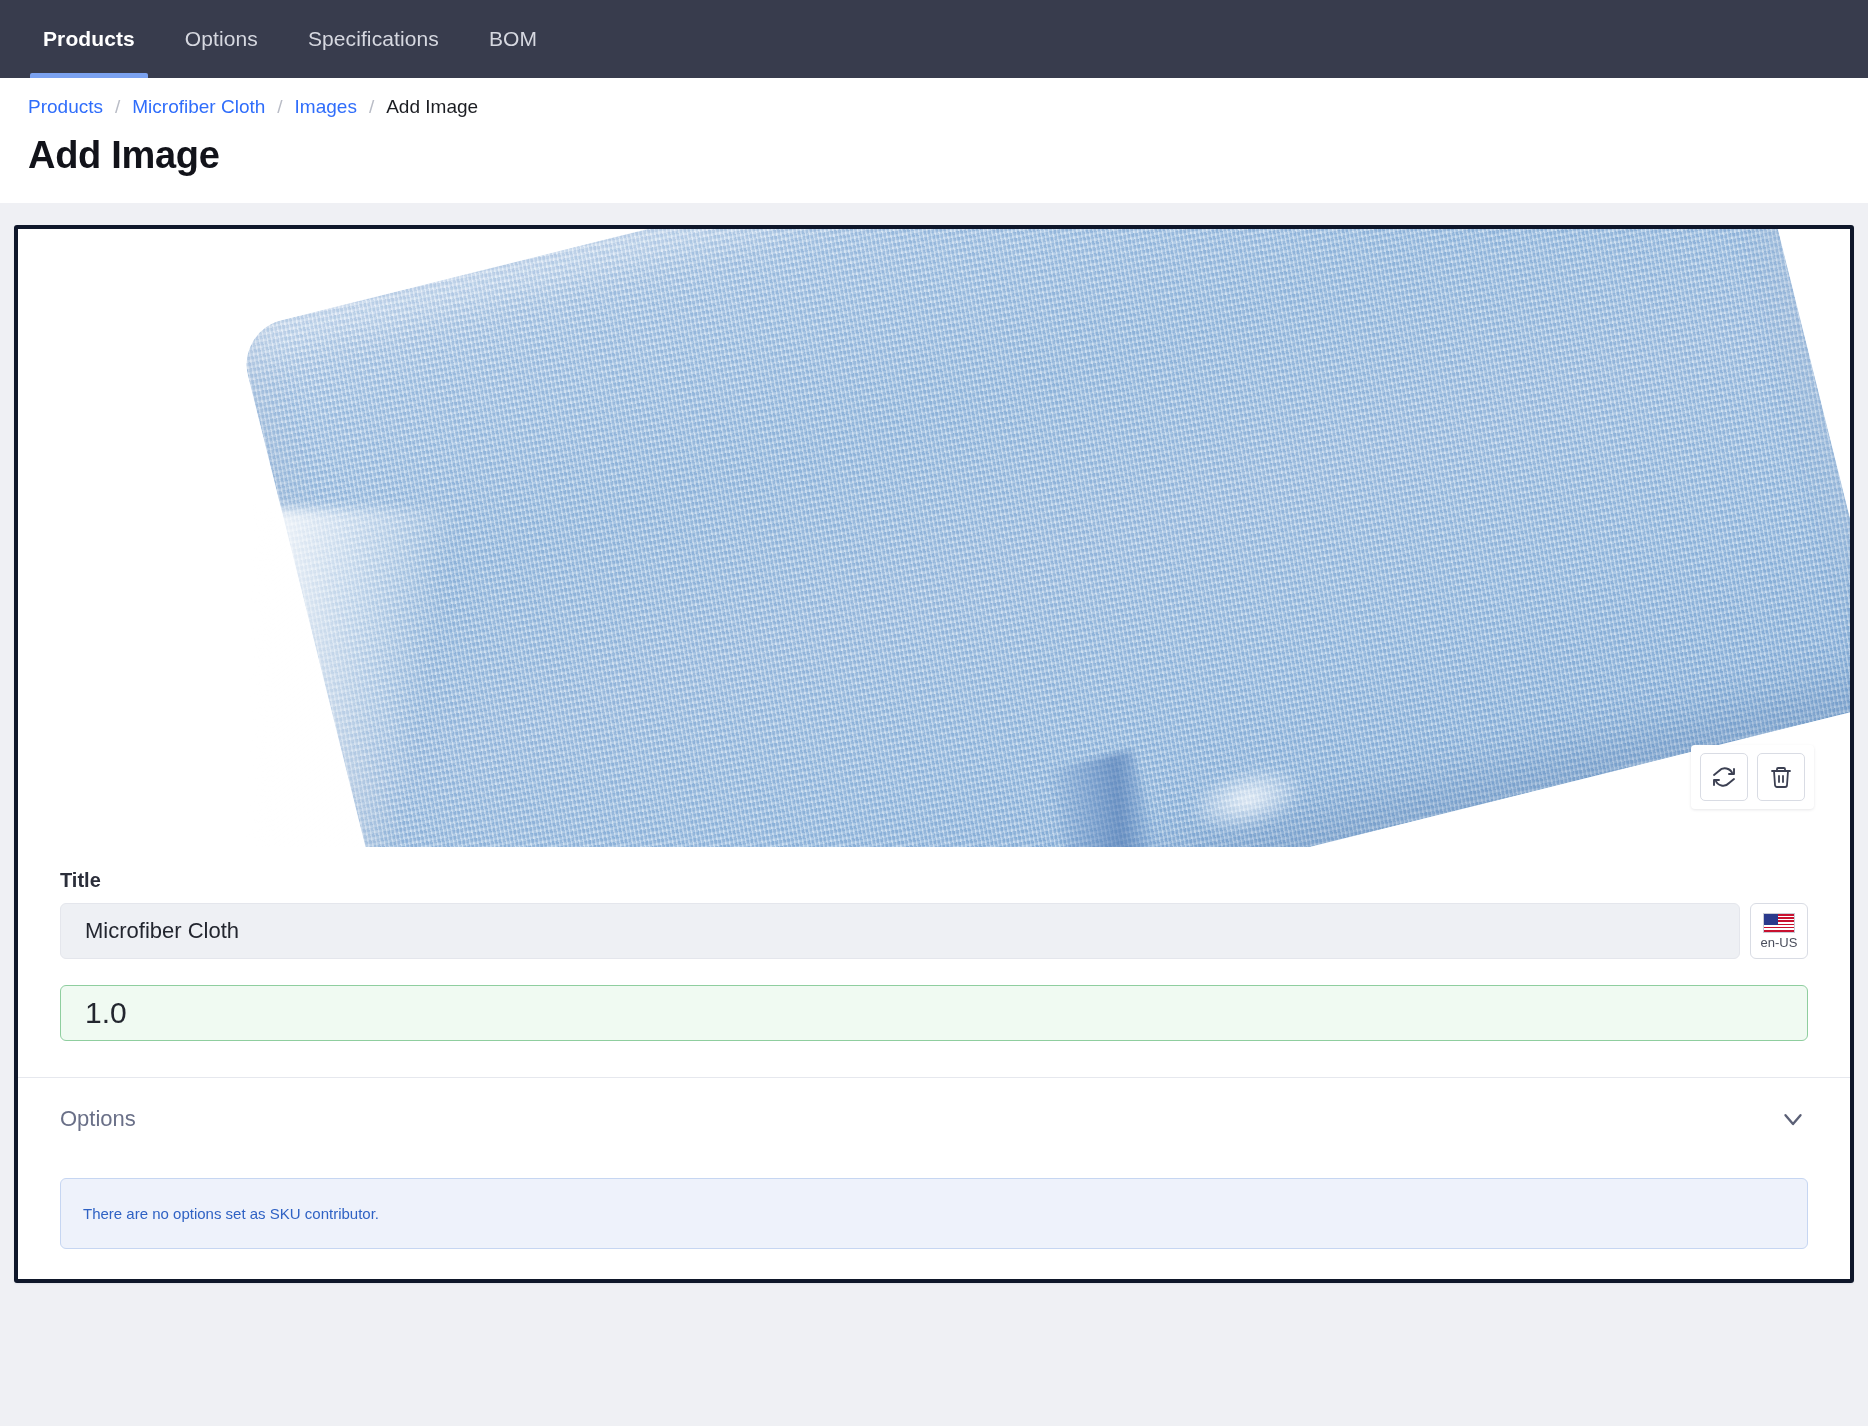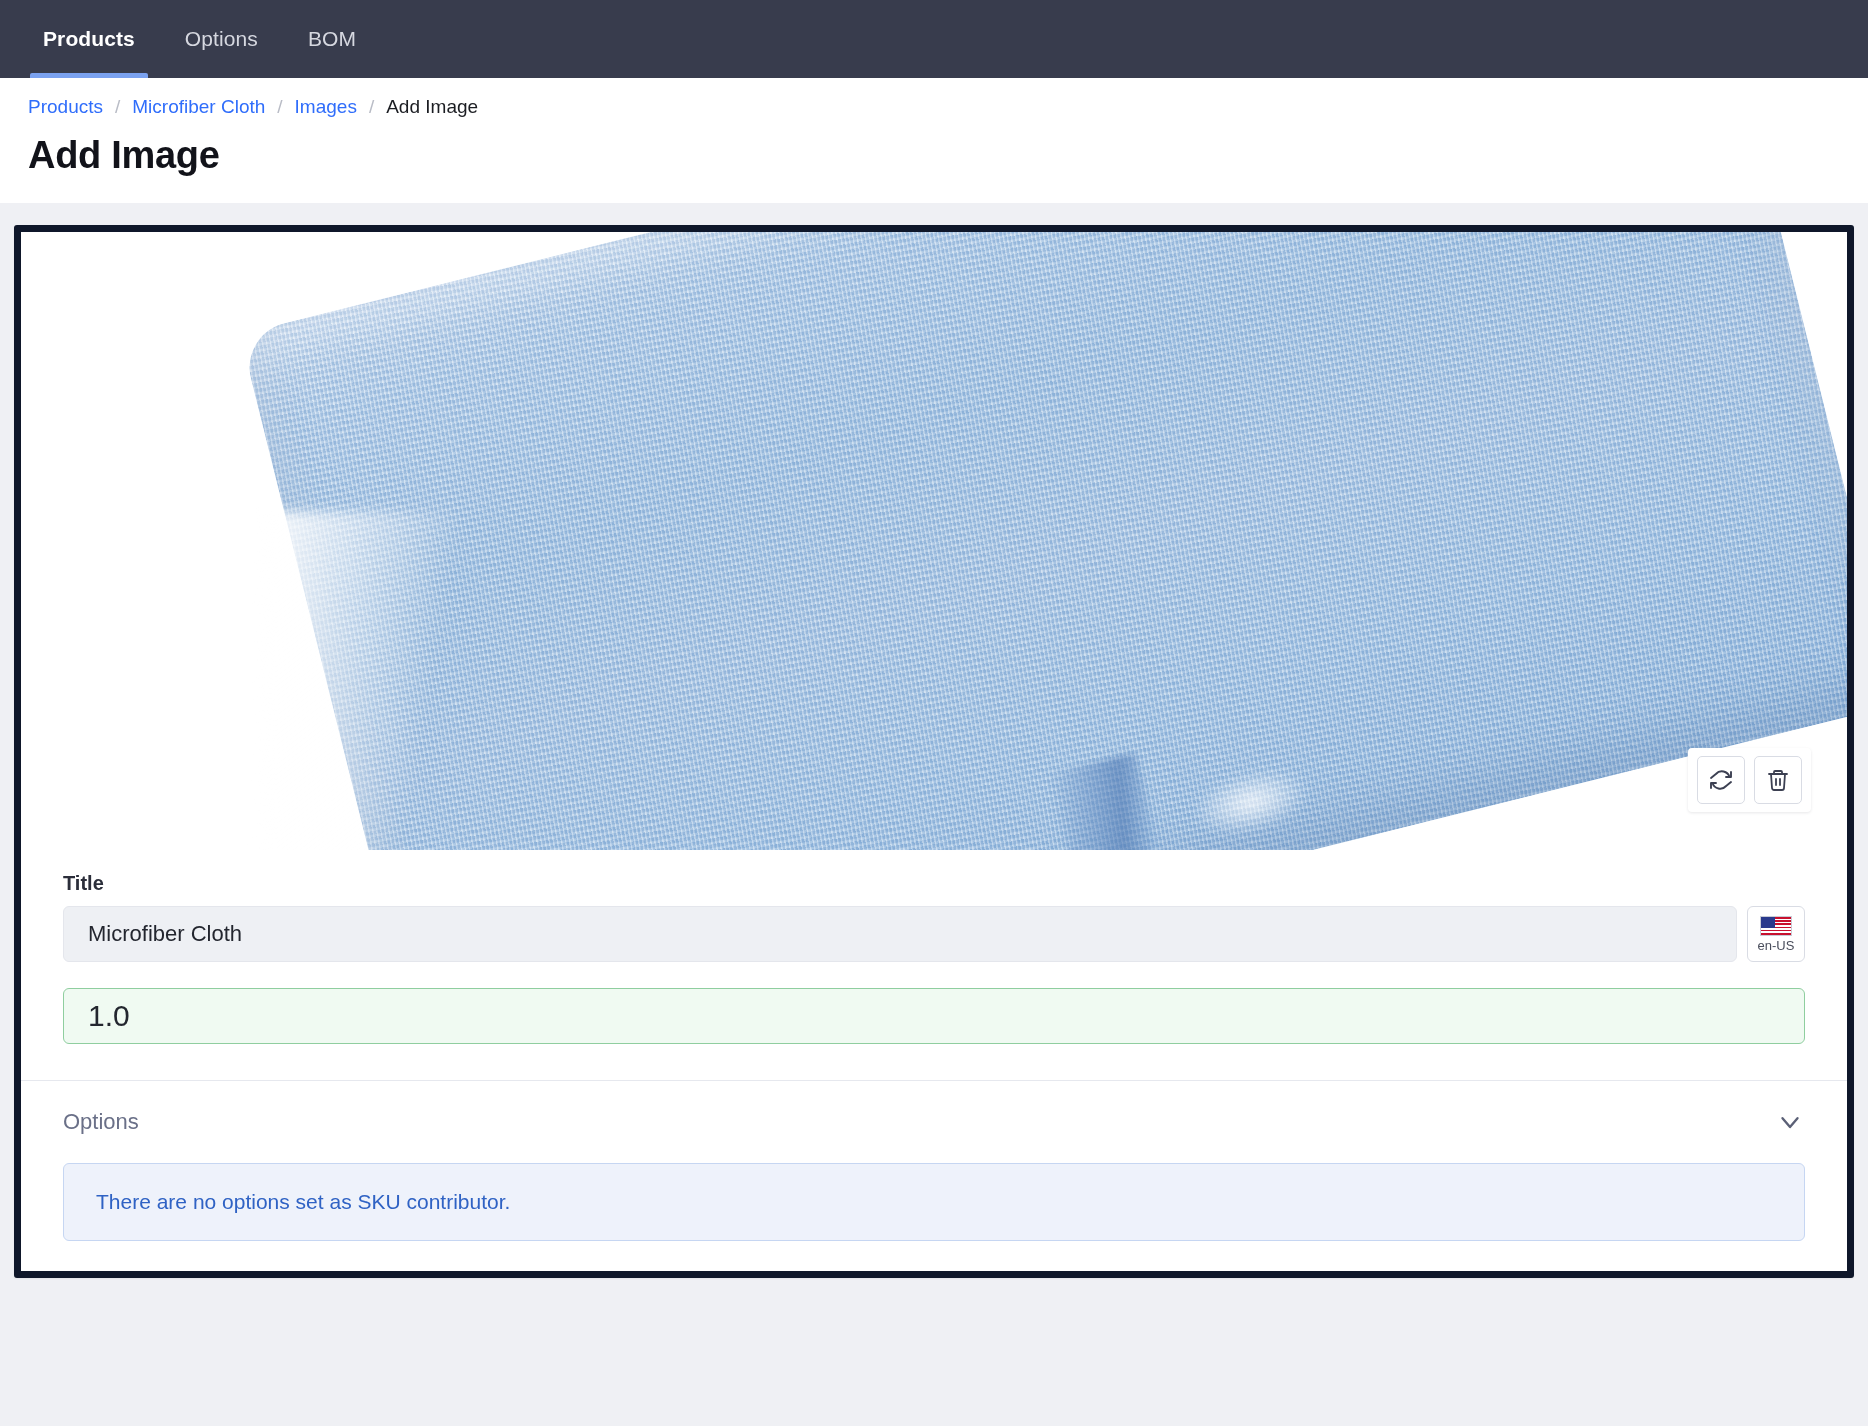--- a/index.html
+++ b/index.html
@@ -82,21 +82,21 @@
   }
 
   
   .page-body {
     padding: 22px 14px 0 14px;
     height: calc(1426px - 78px - 46px - 84px);
   }
 
   .card {
     background: #bef264;
-    border: 7px solid #0f172a;
+    border: 4px solid #0f172a;
     border-radius: 3px;
     box-shadow: 0 1px 2px rgba(30,34,50,.06);
     overflow: hidden;
   }
 
   
   .image-wrap {
     position: relative;
     height: 618px;
     background: #ffffff;
@@ -290,34 +290,38 @@
     color: #6a7088;
   }
   .chev { color: #5b6076; display: flex; }
   .section-body {
     padding: 0 42px 30px 42px;
   }
   .alert-info {
     background: #eef2fb;
     border: 1px solid #c6d6f2;
     border-radius: 6px;
-    padding: 26px 32px;
-    font-size: 21px;
+    padding: 26px 22px;
+    font-size: 15px;
     color: #2f62c4;
+    margin-top: 18px;
   }
 </style>
 </head>
 <body>
 
 <div class="navbar">
   <div class="nav-item active">
     <span>Products</span>
   </div>
   <div class="nav-item">
     <span>Options</span>
+  </div>
+  <div class="nav-item">
+    <span>Specifications</span>
   </div>
   <div class="nav-item">
     <span>BOM</span>
   </div>
 </div>
 
 <div class="breadcrumb-bar">
   <span class="crumb-link">Products</span>
   <span class="crumb-sep">/</span>
   <span class="crumb-link">Microfiber Cloth</span>

